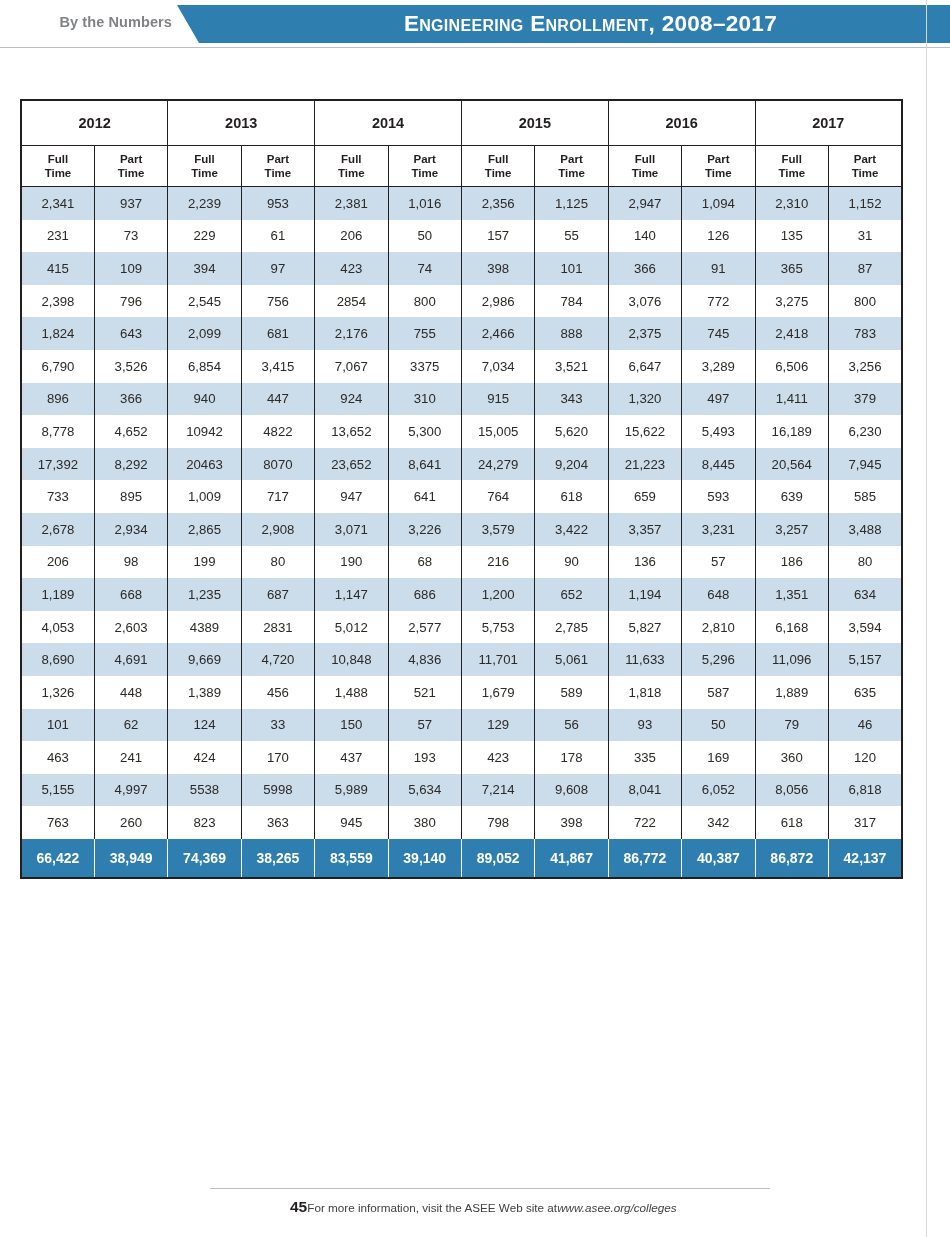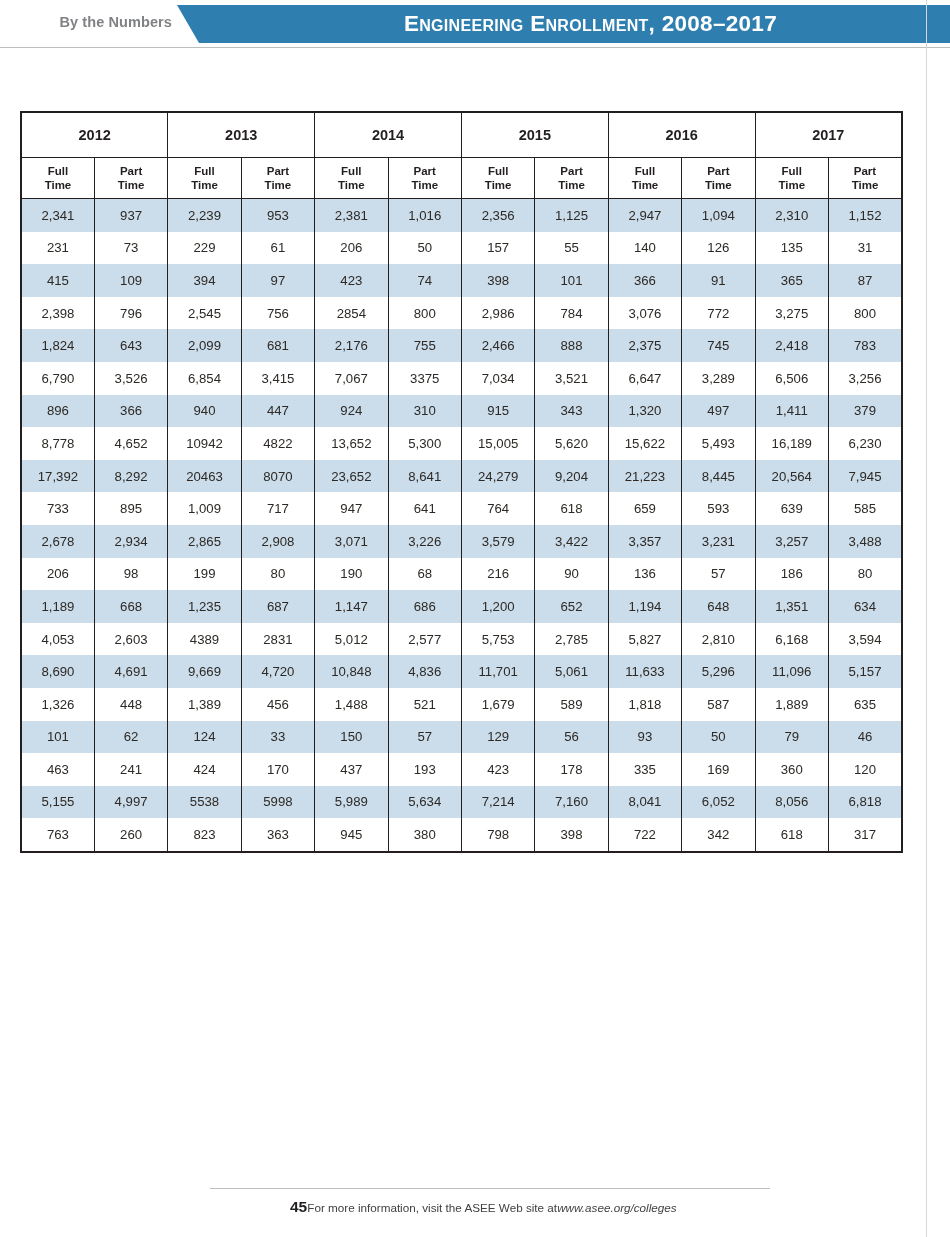--- a/index.html
+++ b/index.html
@@ -89,21 +89,20 @@
     padding: 0;
     margin: 0;
   }
 
   
   table.enrollment {
     border-top: 2.5px solid #231f20;
     border-bottom: 2.5px solid #231f20;
     border-left: 2.5px solid #231f20;
     border-right: 2.5px solid #231f20;
-    margin-top: 12px;
   }
 
   th.year-head {
     height: 44px;
     font-size: 14.5px;
     font-weight: bold;
     text-align: center;
     vertical-align: middle;
     color: #231f20;
     background: #ffffff;
@@ -532,40 +531,54 @@
           <td class="cell last">120</td>
         </tr>
         <tr class="band-shade">
           <td class="cell">5,155</td>
           <td class="cell group-end">4,997</td>
           <td class="cell">5538</td>
           <td class="cell group-end">5998</td>
           <td class="cell">5,989</td>
           <td class="cell group-end">5,634</td>
           <td class="cell">7,214</td>
-          <td class="cell group-end">7,160</td>
+          <td class="cell group-end">9,608</td>
           <td class="cell">8,041</td>
           <td class="cell group-end">6,052</td>
           <td class="cell">8,056</td>
           <td class="cell last">6,818</td>
         </tr>
         <tr class="band-plain">
           <td class="cell">763</td>
           <td class="cell group-end">260</td>
           <td class="cell">823</td>
           <td class="cell group-end">363</td>
           <td class="cell">945</td>
           <td class="cell group-end">380</td>
           <td class="cell">798</td>
           <td class="cell group-end">398</td>
           <td class="cell">722</td>
           <td class="cell group-end">342</td>
           <td class="cell">618</td>
           <td class="cell last">317</td>
         </tr>
+        <tr class="total-row">
+          <td class="cell">66,422</td>
+          <td class="cell group-end">38,949</td>
+          <td class="cell">74,369</td>
+          <td class="cell group-end">38,265</td>
+          <td class="cell">83,559</td>
+          <td class="cell group-end">39,140</td>
+          <td class="cell">89,052</td>
+          <td class="cell group-end">41,867</td>
+          <td class="cell">86,772</td>
+          <td class="cell group-end">40,387</td>
+          <td class="cell">86,872</td>
+          <td class="cell last">42,137</td>
+        </tr>
       </tbody>
   </table>
 </div>
 
 <div id="page-footer">
   <div id="footer-rule"></div>
   <div id="footer-inner">
     <span id="footer-page-number">45</span>
     <span id="footer-note">For more information, visit the ASEE Web site at</span>
     <span id="footer-url">www.asee.org/colleges</span>

